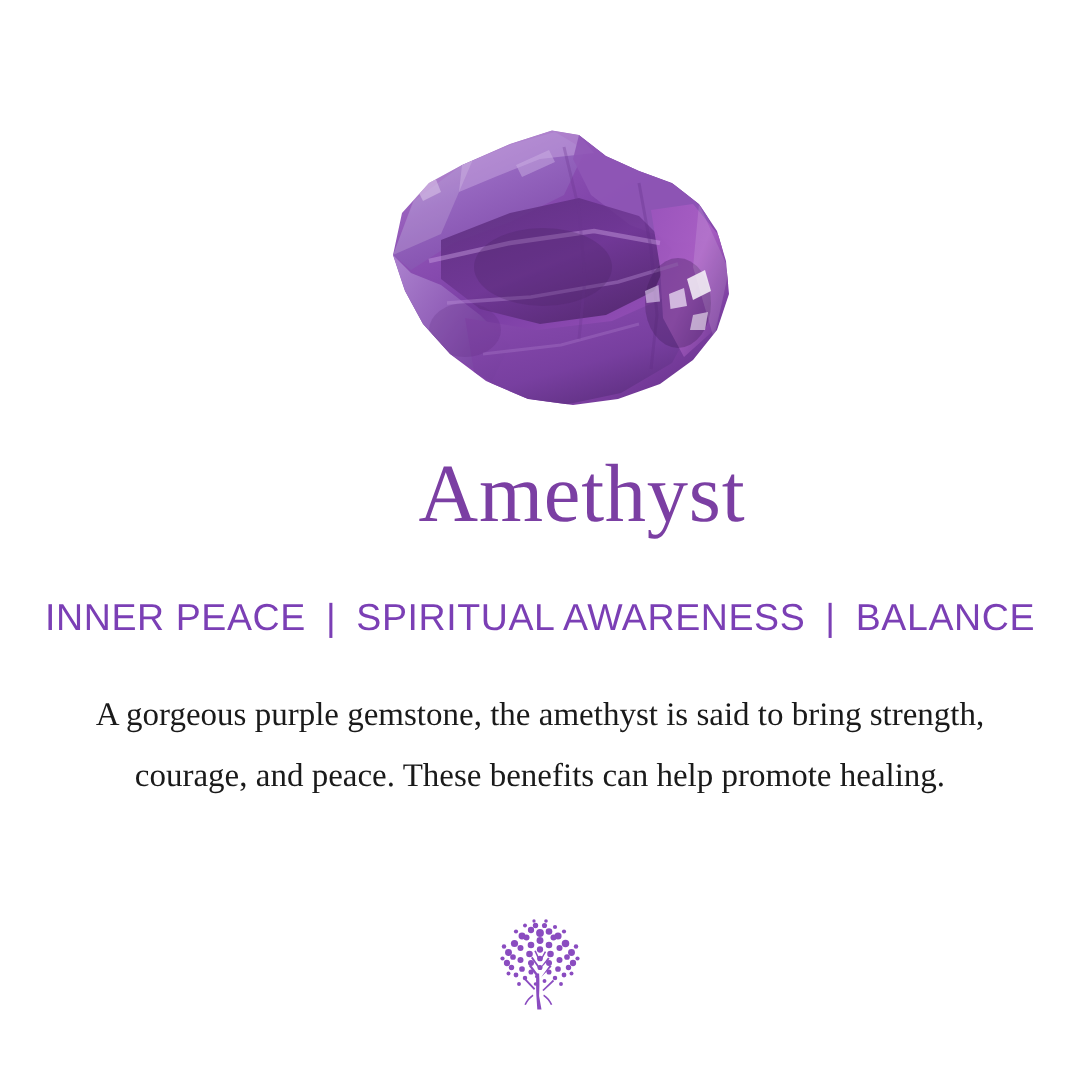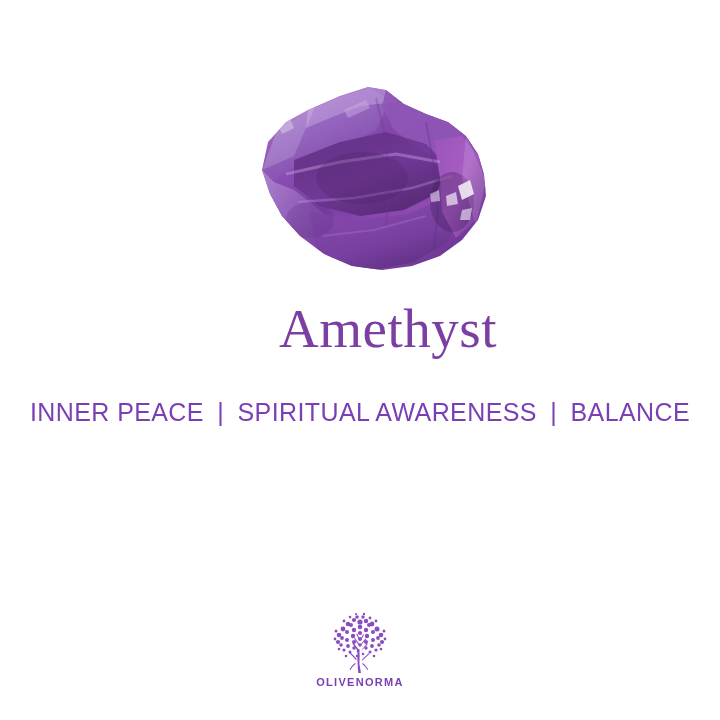--- a/index.html
+++ b/index.html
@@ -208,20 +208,21 @@
   <div class="title">Amethyst</div>
 
   <div class="subtitle">
     <span>INNER PEACE</span>
     <span class="sep">|</span>
     <span>SPIRITUAL AWARENESS</span>
     <span class="sep">|</span>
     <span>BALANCE</span>
   </div>
 
+  <div class="description">A gorgeous purple gemstone, the amethyst is said to bring strength, courage, and peace. These benefits can help promote healing.</div>
 
   <div class="logo">
     <svg class="logo-mark" viewBox="0 0 66 62" aria-hidden="true">
       <g fill="#8a4cc0">
 
         <path d="M31.2,61 L30.6,52 C30.4,47 30.2,42 30.6,37 L32.4,37
                  C32.8,42 32.6,47 32.4,52 L34.0,61 Z"></path>
         <path d="M31.4,40 L25.6,32 L26.8,31.2 L32.0,38 Z"></path>
         <path d="M33.4,40 L39.6,31.4 L40.7,32.3 L34.2,39 Z"></path>
         <path d="M31.6,33 L27.0,26.6 L28.0,25.9 L32.3,32 Z"></path>
@@ -288,16 +289,15 @@
         <circle cx="49" cy="9" r="1.4"></circle>
           <circle cx="17" cy="9" r="1.4"></circle>
         <circle cx="8" cy="27" r="1.4"></circle>
           <circle cx="58" cy="27" r="1.4"></circle>
         <circle cx="12" cy="37" r="1.3"></circle>
           <circle cx="54" cy="37" r="1.3"></circle>
         <circle cx="37" cy="2" r="1.2"></circle>
           <circle cx="29" cy="2" r="1.1"></circle>
       </g>
     </svg>
-    <span class="logo-word">OLIVENORMA</span>
   </div>
 
 </div>
 
 </body></html>

